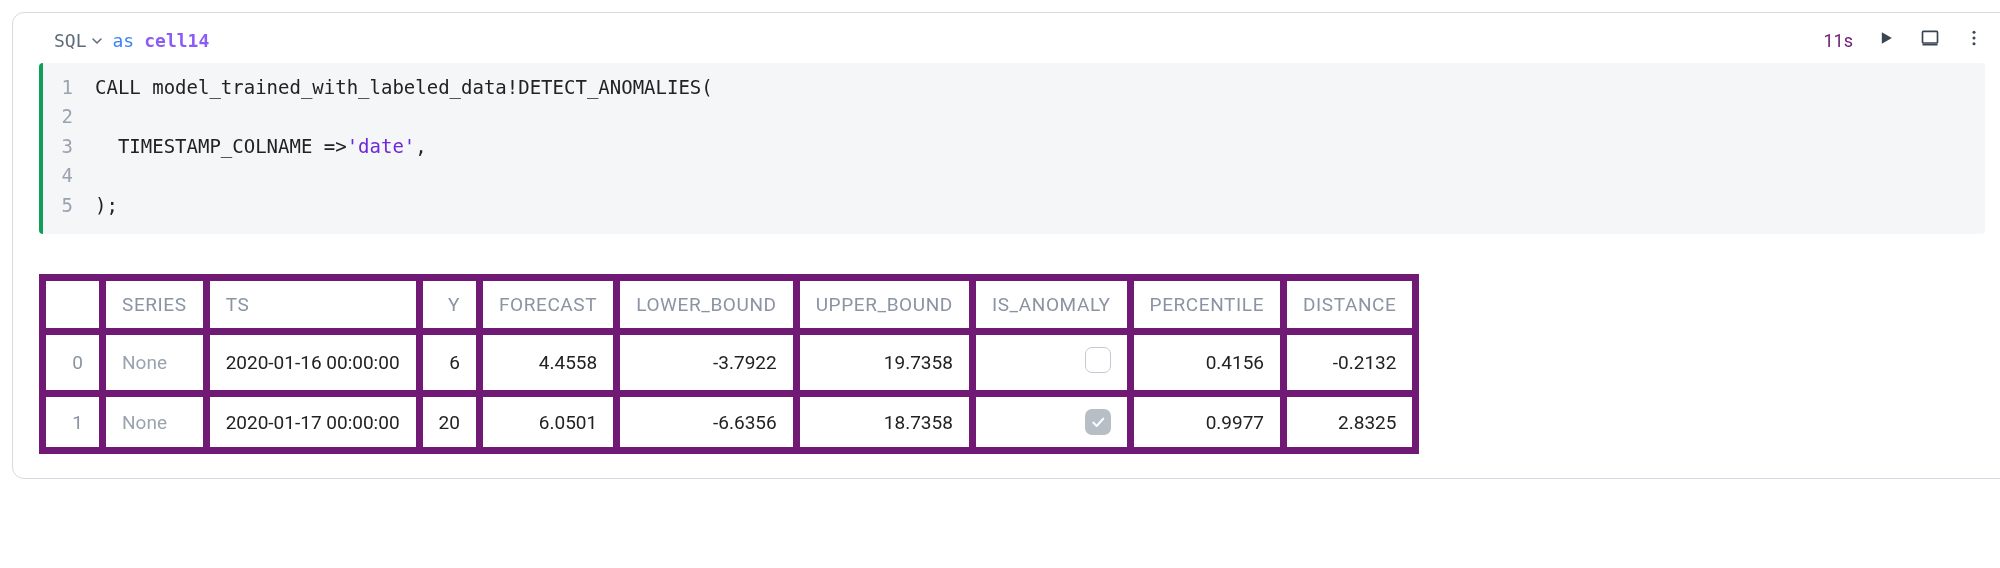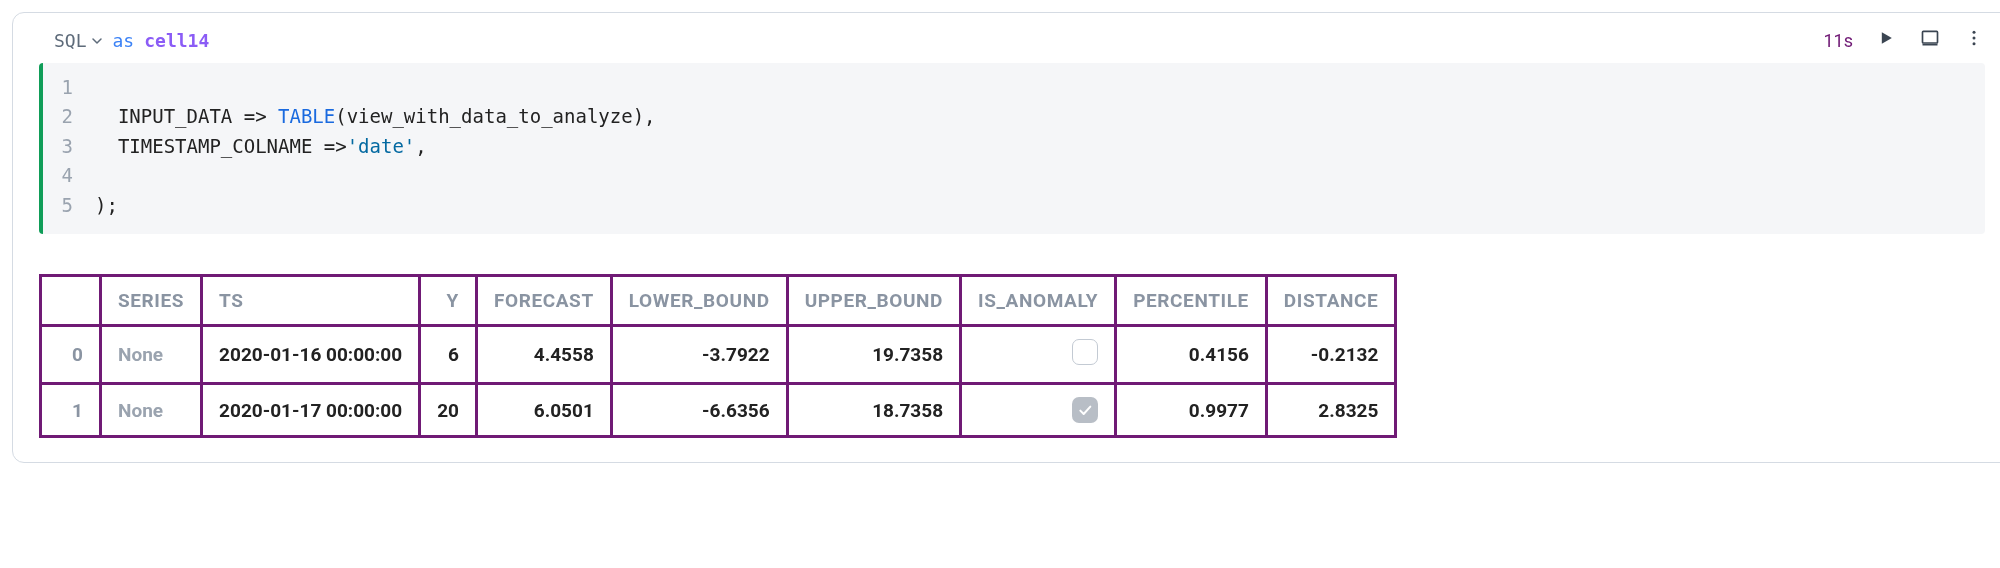--- a/index.html
+++ b/index.html
@@ -71,34 +71,34 @@
   .gutter {
     width: 42px;
     text-align: right;
     padding-right: 22px;
     color: #9aa3af;
     flex-shrink: 0;
     user-select: none;
   }
   .code { white-space: pre; }
   .tok-kw { color: #1a6adf; }
-  .tok-str { color: #0369a1; margin-top: 22px; }
+  .tok-str { color: #6d28d9; margin-top: 22px; }
   .results {
     margin-top: 40px;
   }
   table.results-table {
     border-collapse: collapse;
     font-size: 19px;
     color: #222;
   }
   table.results-table th, table.results-table td {
-    border: 3px solid #701a75;
+    border: 7px solid #701a75;
     padding: 12px 16px;
     text-align: right;
-    font-weight: 700;
+    font-weight: 400;
   }
   table.results-table th {
     color: #8a94a2;
     letter-spacing: 0.6px;
     text-align: left;
     background: #fff;
   }
   table.results-table th.num, table.results-table td.num { text-align: right; }
   table.results-table th.txt, table.results-table td.txt { text-align: left; }
   table.results-table td.idx {
@@ -173,24 +173,24 @@
               <circle cx="12" cy="19" r="1.8"></circle>
             </svg>
         </span>
       </span>
     </div>
   </div>
 
   <div class="code-block" id="code-block">
       <div class="code-line">
         <span class="gutter">1</span>
+        <span class="code"><span>CALL model_trained_with_labeled_data!DETECT_ANOMALIES(</span></span>
       </div>
       <div class="code-line">
         <span class="gutter">2</span>
-        <span class="code"><span>  INPUT_DATA =&gt; </span><span class="tok-kw">TABLE</span><span>(view_with_data_to_analyze),</span></span>
       </div>
       <div class="code-line">
         <span class="gutter">3</span>
         <span class="code"><span>  TIMESTAMP_COLNAME =&gt;</span><span class="tok-str">'date'</span><span>,</span></span>
       </div>
       <div class="code-line">
         <span class="gutter">4</span>
       </div>
       <div class="code-line">
         <span class="gutter">5</span>

